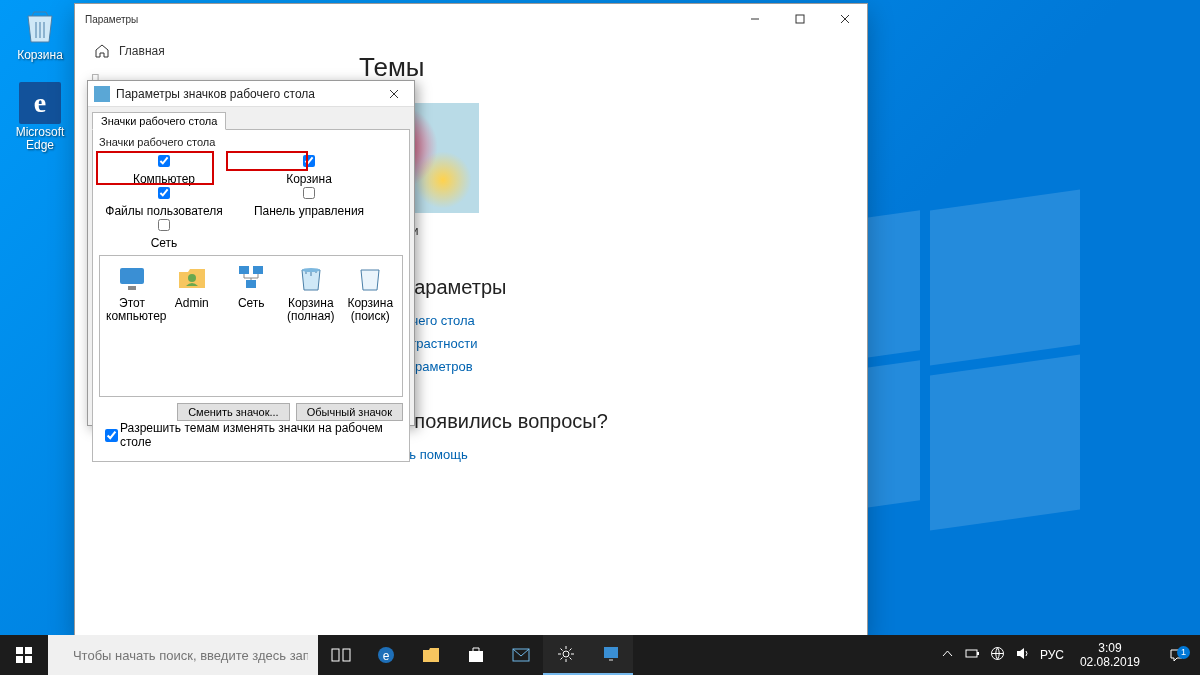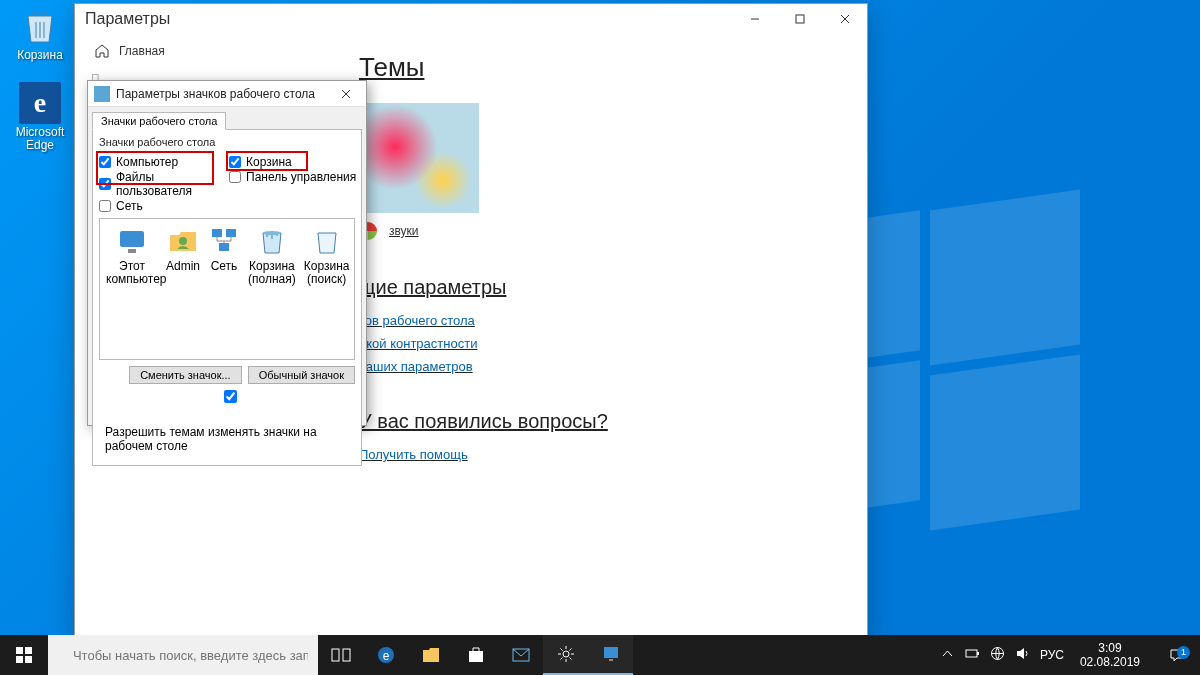--- a/index.html
+++ b/index.html
@@ -17,60 +17,60 @@
   .desktop-icon { position: absolute; width: 62px; text-align: center; color: #fff; font-size: 11px; }
   .desktop-icon .glyph { width: 42px; height: 42px; margin: 0 auto 2px auto; display:flex; align-items:center; justify-content:center; }
   .desktop-icon .label { text-shadow: 1px 1px 2px rgba(0,0,0,.6); line-height:1.1; }
   .recycle-bin .glyph svg { width:40px; height:40px; }
   .edge-icon .glyph { background:#12529b; border-radius:2px; display:flex; }
   .edge-icon .glyph span { font-size:28px; color:#fff; font-weight:600; font-family:serif; }
 
   
   .settings-window { position:absolute; left:74px; top:3px; width:794px; height:633px; background:#fff; border:1px solid #999; box-shadow:0 8px 24px rgba(0,0,0,.25); }
   .settings-titlebar { height:30px; display:flex; align-items:center; padding-left:10px; color:#333; }
-  .settings-titlebar .title { flex:1; font-size:16px; }
+  .settings-titlebar .title { flex:1; font-size:10px; }
   .settings-titlebar .wbtn { width:45px; height:30px; display:flex; align-items:center; justify-content:center; cursor:pointer; }
   .settings-body { display:flex; height:calc(100% - 30px); }
   .settings-sidebar { width:256px; padding-top:4px; }
   .settings-sidebar .home { display:flex; align-items:center; gap:10px; padding:6px 20px; color:#333; }
   .settings-sidebar .sidebar-stub { padding:8px 16px; color:#333; font-size:12px; opacity:.35; }
-  .settings-content { flex:1; padding:8px 28px; color:#222;text-decoration:underline; }
+  .settings-content { flex:1; padding:8px 28px; color:#222; }
   .settings-content h1 { font-size:26px; font-weight:400; margin:10px 0 20px 0; }
   .theme-thumb { width:120px; height:110px; background:#b9dbe7; display:inline-block; position:relative; overflow:hidden; }
   .theme-thumb::before { content:""; position:absolute; inset:0; background:radial-gradient(circle at 30% 40%, #ff2a5a 0%, rgba(255,0,0,0) 40%), radial-gradient(circle at 70% 70%, #ffd24d 0%, rgba(0,0,0,0) 25%); }
   .theme-row { display:flex; gap:12px; align-items:center; margin-top:6px; color:#333; font-size:13px; }
   .windows-chrome { width:18px; height:18px; border-radius:50%; background:conic-gradient(#e53935 0 90deg,#8bc34a 90deg 180deg,#fdd835 180deg 270deg,#1e88e5 270deg 360deg); }
   .section-header { font-size:20px; font-weight:400; margin:36px 0 14px 0; color:#222; }
   .link { color:#0063b1; font-size:13px; margin:8px 0; cursor:pointer; display:block; }
 
   
-  .dialog { position:absolute; left:87px; top:80px; width:280px; height:346px; background:#f0f0f0; border:1px solid #9a9a9a; box-shadow:3px 3px 12px rgba(0,0,0,.35); }
+  .dialog { position:absolute; left:87px; top:80px; width:328px; height:346px; background:#f0f0f0; border:1px solid #9a9a9a; box-shadow:3px 3px 12px rgba(0,0,0,.35); }
   .dialog-titlebar { height:26px; display:flex; align-items:center; background:#fff; border-bottom:1px solid #e0e0e0; }
   .dialog-titlebar .icon { width:16px; height:16px; margin:0 6px; background:#5aa7d6; display:inline-block; }
   .dialog-titlebar .title { flex:1; font-size:12px; color:#222; }
   .dialog-titlebar .close { width:40px; height:26px; display:flex; align-items:center; justify-content:center; cursor:pointer; }
   .dialog-tabs { padding:4px 4px 0 4px; background:#f0f0f0; }
   .dialog-tabs .tab { display:inline-block; background:#fff; border:1px solid #b8b8b8; border-bottom:1px solid #fff; padding:2px 8px; font-size:11px; position:relative; top:1px; }
   .dialog-panel { border:1px solid #b8b8b8; background:#fff; margin:0 4px; padding:6px; }
   .fieldset-label { font-size:11px; color:#222; margin-bottom:6px; }
   .checks { display:flex; flex-wrap:wrap; width:300px; margin-bottom:4px; align-items:flex-start;}
   .checks .col1 { width:130px; position:relative; }
   .checks .col2 { width:160px; position:relative; }
   .red-box { position:absolute; border:2px solid #d40000; pointer-events:none; }
   .red-box.a { left:-3px; top:-3px; width:118px; height:34px; }
   .red-box.b { left:-3px; top:-3px; width:82px; height:20px; }
-  .chk { display:flex; align-items:center; gap:5px; font-size:11px; margin:1px 0; cursor:pointer;}
+  .chk { display:flex; align-items:center; gap:5px; font-size:11px; margin:1px 0; cursor:pointer;flex-direction:column;}
   .chk input { width:12px; height:12px; }
   .iconbox { border:1px solid #b8b8b8; height:142px; padding:6px; display:flex; gap:8px; align-items:flex-start; }
   .iconitem { width:52px; text-align:center; font-size:10px; line-height:1.1; cursor:pointer;}
   .iconitem .ico { width:32px; height:32px; margin:0 auto 3px; display:flex; align-items:center; justify-content:center; }
   .btn-row { display:flex; justify-content:flex-end; gap:6px; margin-top:6px; }
   .btn, .dlg-btn { background:#e1e1e1; border:1px solid #adadad; font-size:11px; padding:2px 10px; cursor:pointer; }
   .dlg-btn.default { border:1px solid #006dc0; box-shadow:0 0 0 1px #8bbde4 inset; }
-  .allowthemes { display:flex; align-items:center; gap:22px; font-size:11px; margin:6px 0 6px 6px;flex-direction:column; }
+  .allowthemes { display:flex; align-items:center; gap:2px; font-size:11px; margin:0 0 6px 6px; }
   .dialog-buttons { display:flex; justify-content:flex-end; gap:6px; padding:6px 8px; }
 
   
   .taskbar { position:absolute; left:0; bottom:0; width:100%; height:40px; background:#1c1c1c; display:flex; color:#fff; }
   .start { width:48px; display:flex; align-items:center; justify-content:center; cursor:pointer; }
   .start svg { width:16px; height:16px; fill:#fff; }
   .search { flex:0 0 270px; background:#f0f0f0; display:flex; align-items:center; padding:0 10px; color:#777; }
   .search .icon { opacity:0; }
   .tasks { display:flex; }
   .tasks .titem { width:45px; display:flex; align-items:center; justify-content:center; cursor:pointer; }

